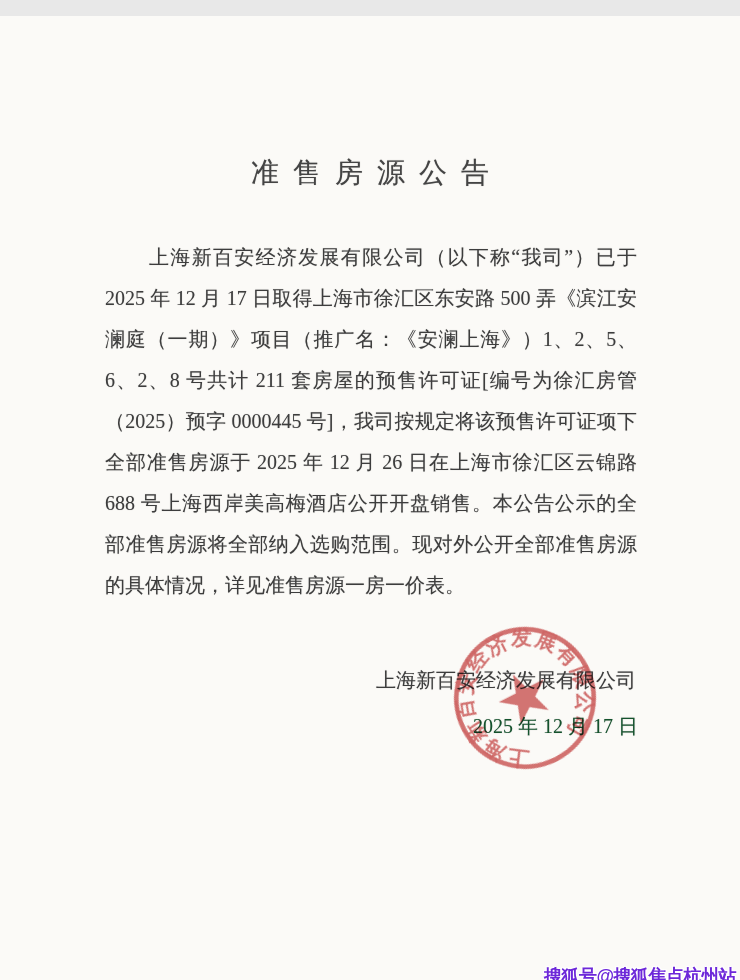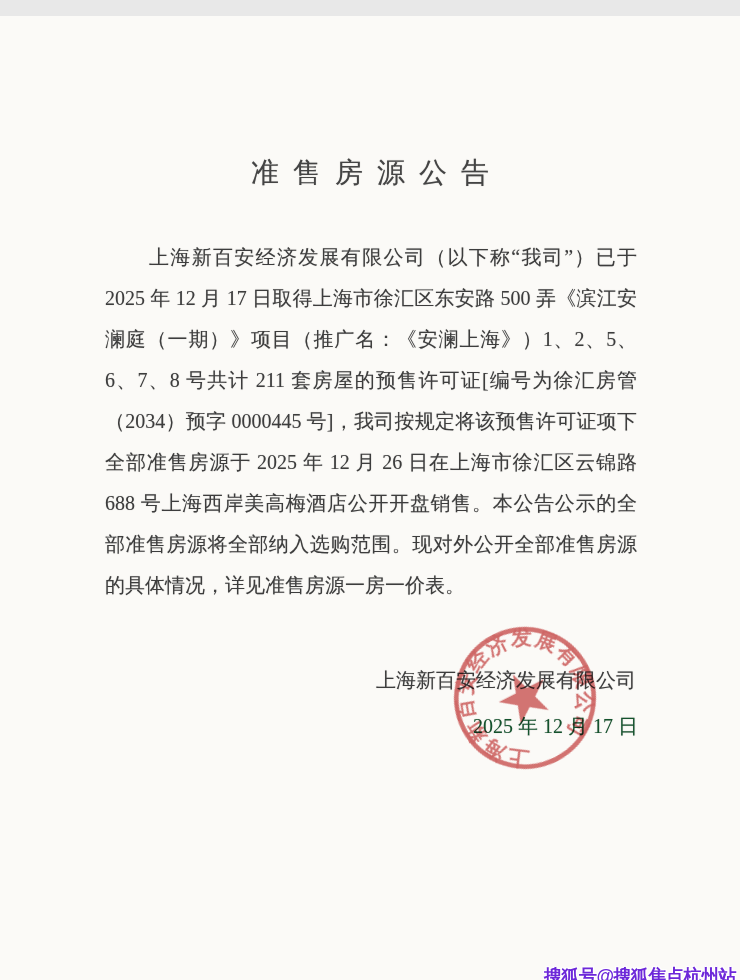--- a/index.html
+++ b/index.html
@@ -94,21 +94,21 @@
     white-space: nowrap;
   }
 </style>
 </head>
 <body>
 
 <div class="page">
 
   <h1 class="doc-title">准售房源公告</h1>
 
-  <p class="doc-body">上海新百安经济发展有限公司（以下称“我司”）已于 2025 年 12 月 17 日取得上海市徐汇区东安路 500 弄《滨江安澜庭（一期）》项目（推广名：《安澜上海》）1、2、5、6、7、8 号共计 211 套房屋的预售许可证[编号为徐汇房管（2034）预字 0000445 号]，我司按规定将该预售许可证项下全部准售房源于 2025 年 12 月 26 日在上海市徐汇区云锦路 688 号上海西岸美高梅酒店公开开盘销售。本公告公示的全部准售房源将全部纳入选购范围。现对外公开全部准售房源的具体情况，详见准售房源一房一价表。</p>
+  <p class="doc-body">上海新百安经济发展有限公司（以下称“我司”）已于 2025 年 12 月 17 日取得上海市徐汇区东安路 500 弄《滨江安澜庭（一期）》项目（推广名：《安澜上海》）1、2、5、6、2、8 号共计 211 套房屋的预售许可证[编号为徐汇房管（2025）预字 0000445 号]，我司按规定将该预售许可证项下全部准售房源于 2025 年 12 月 26 日在上海市徐汇区云锦路 688 号上海西岸美高梅酒店公开开盘销售。本公告公示的全部准售房源将全部纳入选购范围。现对外公开全部准售房源的具体情况，详见准售房源一房一价表。</p>
 
   <div class="sig-company">上海新百安经济发展有限公司</div>
 
   <div class="sig-date">2025 年 12 月 17 日</div>
 
   <svg class="seal" viewBox="0 0 170 170">
     <defs>
       <path id="sealArc" d="M 59 130 A 52 52 0 1 1 111 130" fill="none"></path>
     </defs>
     <circle cx="85" cy="85" r="67" fill="none" stroke="#c84545" stroke-width="4.5" stroke-opacity="0.92"></circle>

